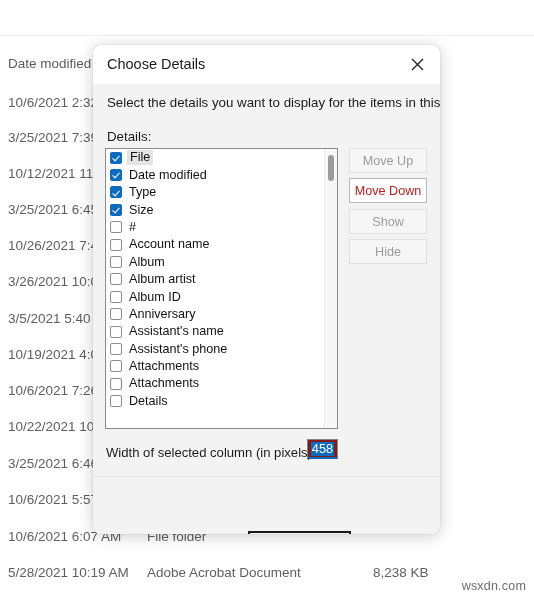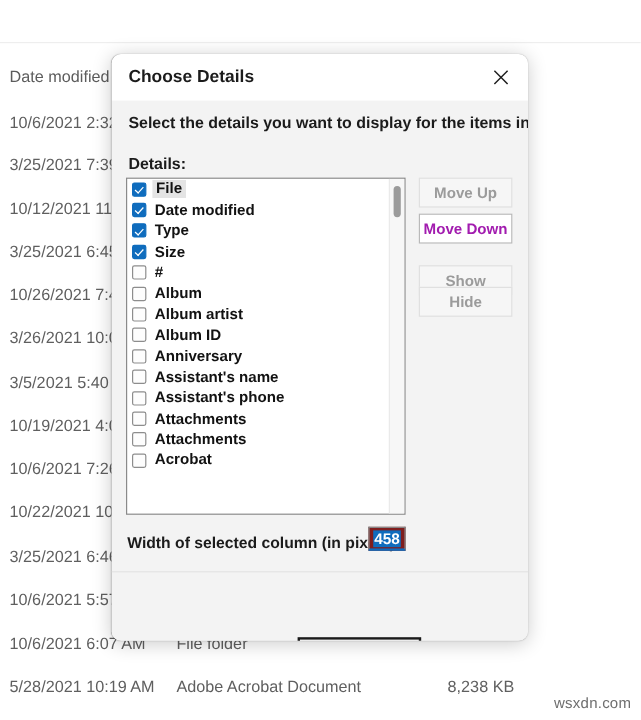--- a/index.html
+++ b/index.html
@@ -104,21 +104,20 @@
   #choose-details-dialog {
     position: absolute;
     left: 93px;
     top: 45px;
     width: 347px;
     height: 489px;
     background: #f3f3f3;
     border-radius: 8px;
     box-shadow: 0 2px 16px rgba(0,0,0,0.20), 0 0 1px rgba(0,0,0,0.35);
     overflow: hidden;
-    font-weight: bold;
   }
   #dialog-titlebar {
     position: absolute;
     left: 0; top: 0;
     width: 347px;
     height: 39px;
     background: #ffffff;
     border-top-left-radius: 8px;
     border-top-right-radius: 8px;
   }
@@ -264,25 +263,25 @@
     justify-content: center;
     font-size: 12.6px;
     background: #f6f6f6;
     border: 1px solid #e0e0e0;
     color: #9b9b9b;
     cursor: default;
   }
   .side-button.enabled {
     background: #ffffff;
     border: 1px solid #b9b9b9;
-    color: #a21caf;
+    color: #b91c1c;
   }
   #btn-move-up    { top: 64px; }
   #btn-move-down  { top: 94px; }
-  #btn-show       { top: 125px; margin-top: 12px; }
+  #btn-show       { top: 125px; }
   #btn-hide       { top: 155px; }
 
   
   #width-label {
     position: absolute;
     left: 13px;
     top: 361px;
     font-size: 13.1px;
     color: #1b1b1b;
     white-space: nowrap;
@@ -427,20 +426,24 @@
           <div class="detail-item checked">
             <span class="cb"></span>
             <span class="lbl">Size</span>
           </div>
           <div class="detail-item">
             <span class="cb"></span>
             <span class="lbl">#</span>
           </div>
           <div class="detail-item">
             <span class="cb"></span>
+            <span class="lbl">Account name</span>
+          </div>
+          <div class="detail-item">
+            <span class="cb"></span>
             <span class="lbl">Album</span>
           </div>
           <div class="detail-item">
             <span class="cb"></span>
             <span class="lbl">Album artist</span>
           </div>
           <div class="detail-item">
             <span class="cb"></span>
             <span class="lbl">Album ID</span>
           </div>
@@ -459,21 +462,21 @@
           <div class="detail-item">
             <span class="cb"></span>
             <span class="lbl">Attachments</span>
           </div>
           <div class="detail-item">
             <span class="cb"></span>
             <span class="lbl">Attachments</span>
           </div>
           <div class="detail-item">
             <span class="cb"></span>
-            <span class="lbl">Acrobat</span>
+            <span class="lbl">Details</span>
           </div>
         </div>
       <div id="details-scrollbar">
         <div id="details-scroll-thumb"></div>
       </div>
     </div>
 
     <div class="side-button" id="btn-move-up">
       <span>Move Up</span>
     </div>

